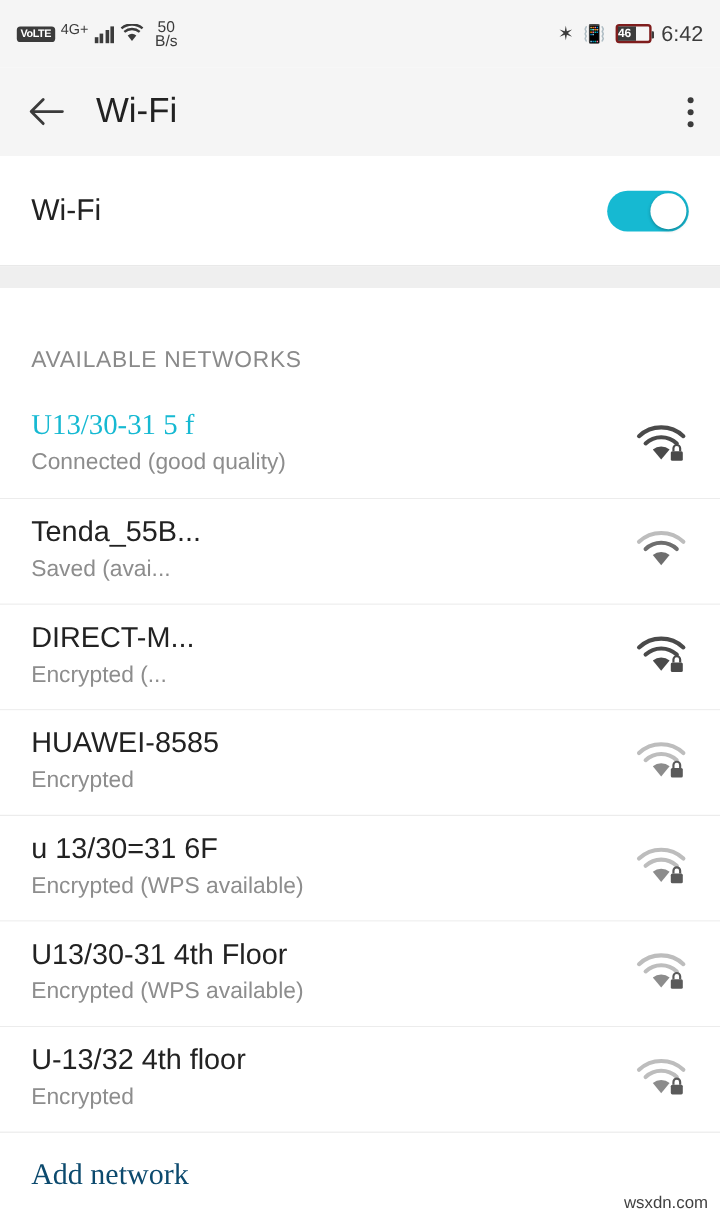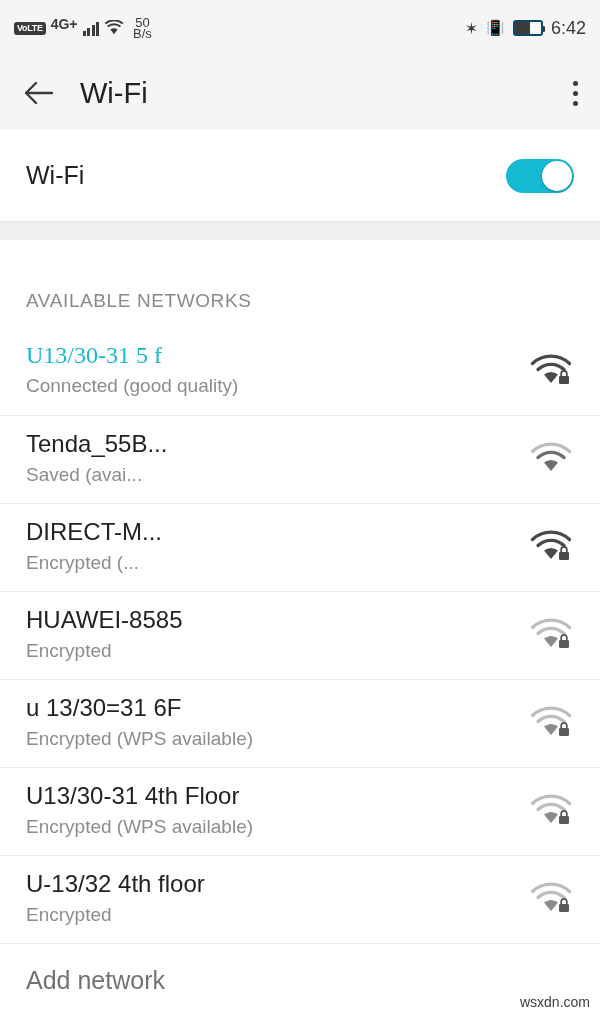--- a/index.html
+++ b/index.html
@@ -16,39 +16,39 @@
     height: 56px; background: #f5f5f5;
     display: flex; align-items: center;
     padding: 0 14px;
   }
   .sb-left { display: flex; align-items: center; gap: 5px; }
   .volte {
     background: #3b3b3b; color: #fff; font-size: 9px; font-weight: bold;
     border-radius: 3px; padding: 2px 3px; line-height: 1;
     letter-spacing: -0.3px;
   }
-  .net-label { font-size: 14px; color: #3b3b3b; font-weight: 700; position: relative; top: -4px; }
+  .net-label { font-size: 12px; color: #3b3b3b; font-weight: 400; position: relative; top: -4px; }
   .bars { display: flex; align-items: flex-end; gap: 1.5px; height: 16px; }
   .bars i { display: block; width: 3px; background: #3b3b3b; }
   .bars i:nth-child(1) { height: 5px; }
   .bars i:nth-child(2) { height: 8px; }
   .bars i:nth-child(3) { height: 11px; }
   .bars i:nth-child(4) { height: 14px; }
   .wifi-sb { width: 20px; height: 16px; position: relative; }
   .speed {
     font-size: 13px; color: #3b3b3b; line-height: 11px; text-align: center;
     margin-left: 4px;
   }
   .sb-right { margin-left: auto; display: flex; align-items: center; gap: 8px; }
   .bt { font-size: 16px; color: #3b3b3b; }
   .vibrate { font-size: 15px; color: #3b3b3b; }
   .battery {
     position: relative; width: 30px; height: 16px;
-    border: 2px solid #0c4a6e; border-radius: 3px;
-    display: flex; align-items: center; justify-content: flex-end;
+    border: 2px solid #7f1d1d; border-radius: 3px;
+    display: flex; align-items: center; justify-content: flex-start;
   }
   .battery::after {
     content: ""; position: absolute; right: -4px; top: 4px;
     width: 2px; height: 6px; background: #3b3b3b; border-radius: 0 1px 1px 0;
   }
   .battery span { font-size: 10px; color: #fff; font-weight: bold; }
   .battery .fill { position: absolute; left: 0; top: 0; bottom: 0; width: 58%; background: #3b3b3b; }
   .battery span { position: relative; z-index: 2; }
   .clock { font-size: 18px; color: #3b3b3b; }
 
@@ -96,21 +96,21 @@
   .net-row:last-child { border-bottom: none; }
   .net-texts { display: flex; flex-direction: column; gap: 6px; }
   .net-name { font-size: 24px; color: #222; }
   .net-name.connected { color: #16b9d2; font-family: Liberation Serif, serif; }
   .net-sub { font-size: 19px; color: #8d8d8d; }
 
   
   .wifi-ico { width: 46px; height: 36px; position: relative; flex: 0 0 auto; }
 
   .add-network {
-    font-size: 25px; color: #737373; padding: 22px 26px 10px 26px;
+    font-size: 25px; color: #0c4a6e; padding: 22px 26px 10px 26px; font-family: Liberation Serif, serif;
   }
 
   
   .popup {
     position: absolute; left: 130px; top: 355px; width: 245px;
     background: #fff; box-shadow: 0 2px 10px rgba(0,0,0,.33);
     padding: 14px 0 12px 0; z-index: 20;
   }
   .popup-title {
     font-size: 25px; color: #1a1a1a; font-weight: bold;

